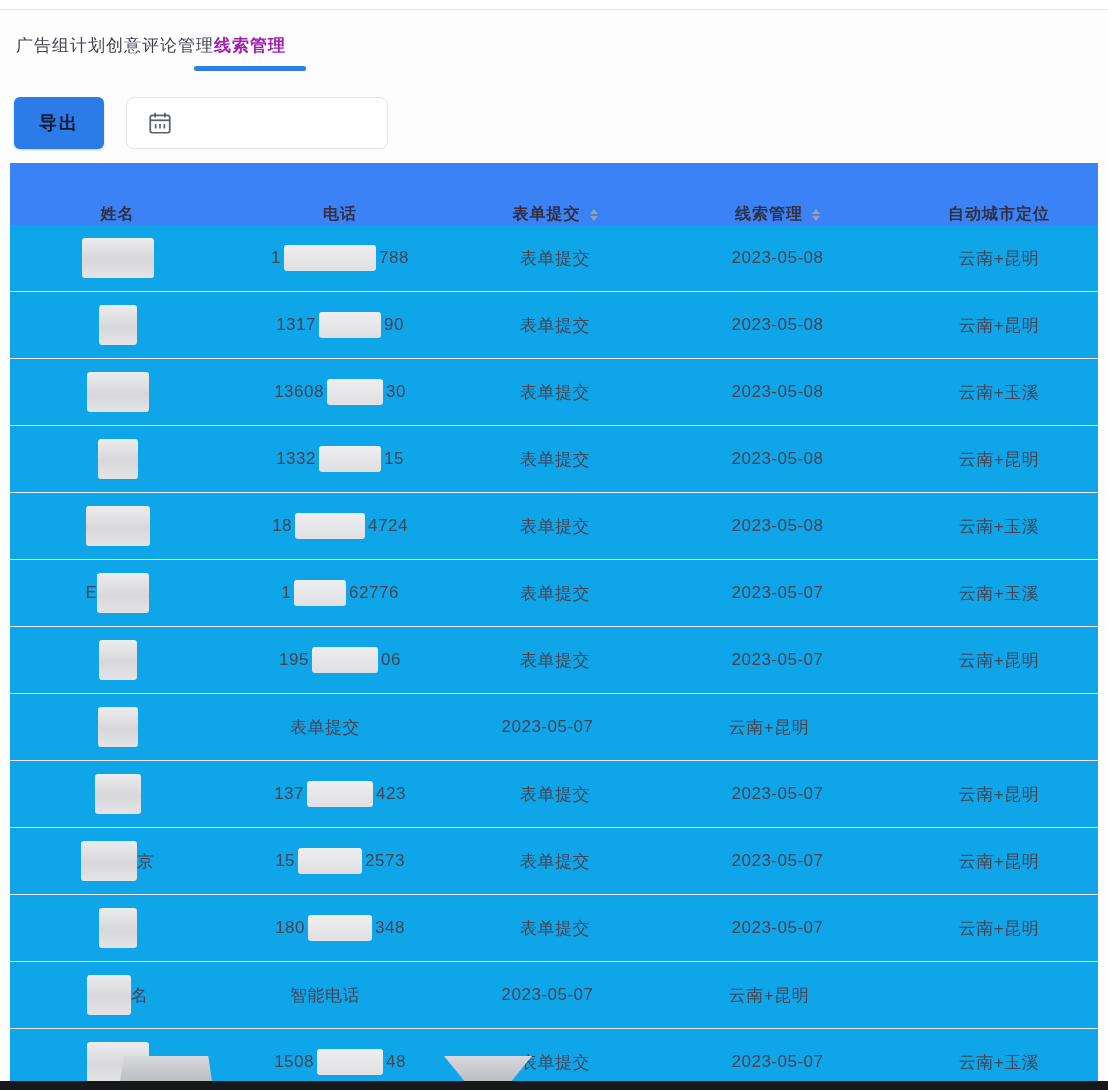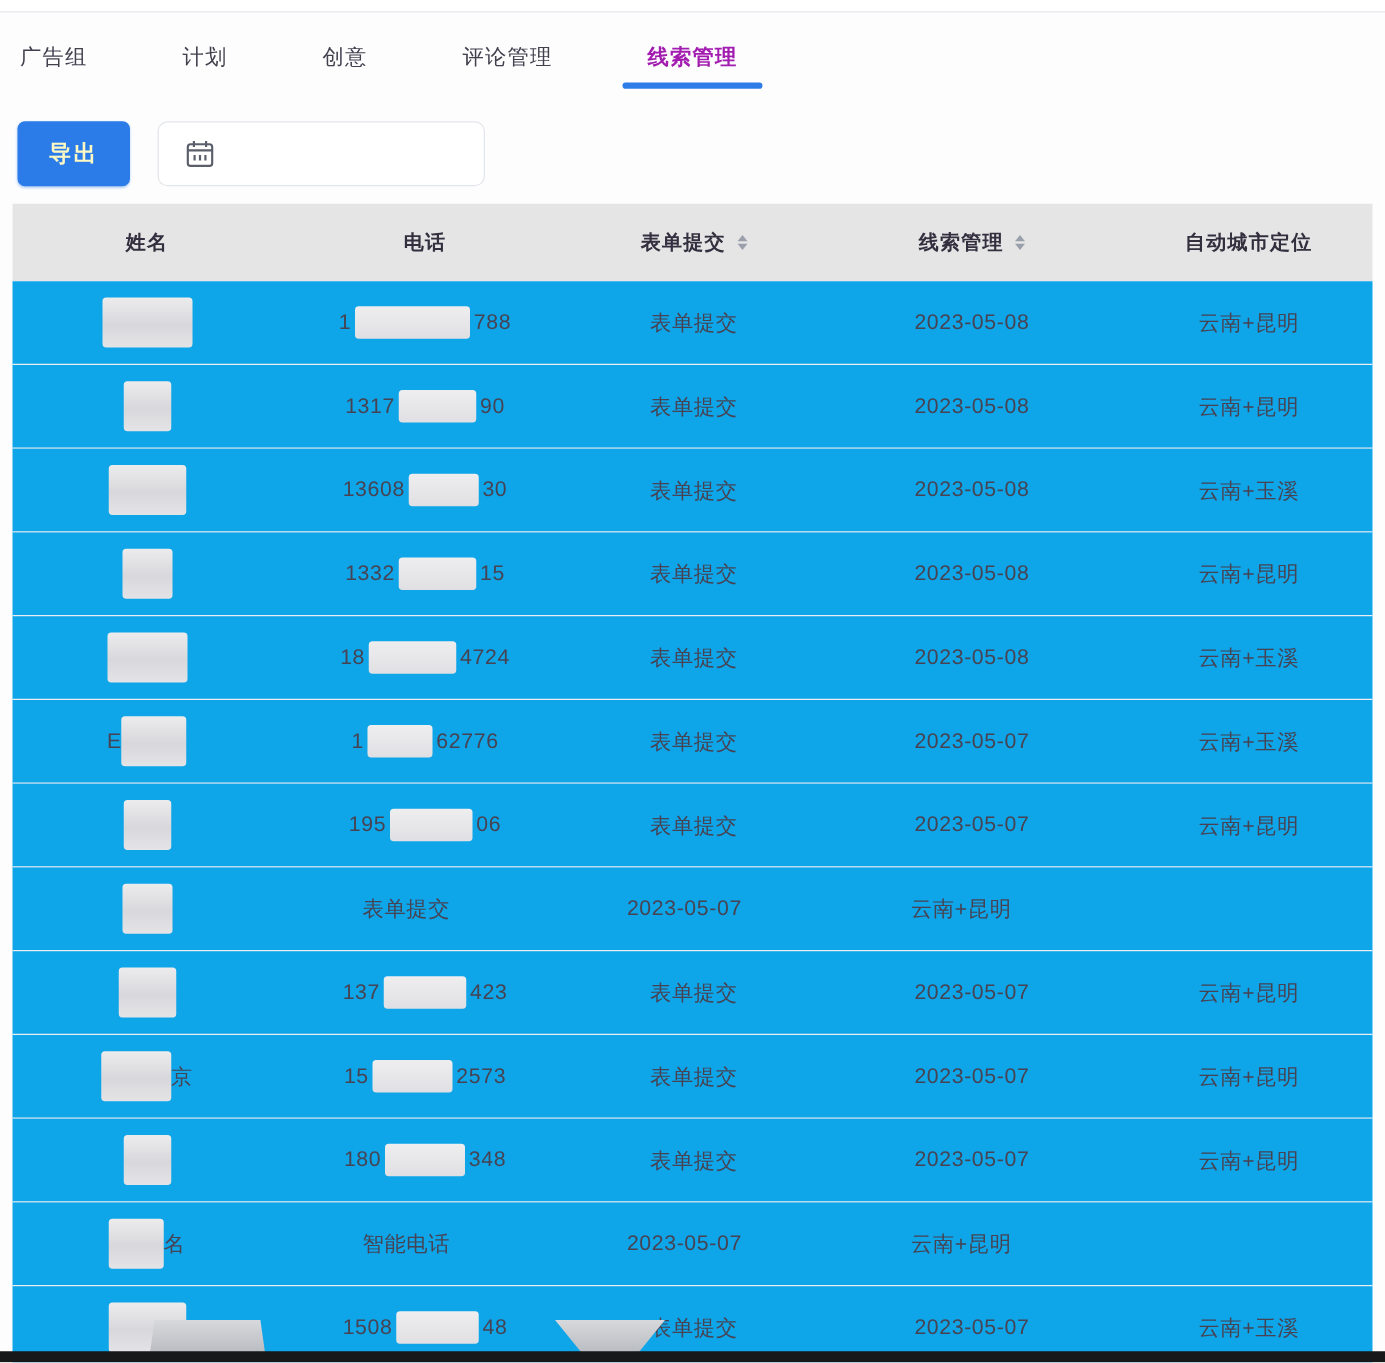--- a/index.html
+++ b/index.html
@@ -3,34 +3,34 @@
 <meta charset="utf-8">
 <style>
   * { margin:0; padding:0; box-sizing:border-box; }
   html,body { background:#fff; }
   body { font-family:"Liberation Sans","DejaVu Sans",sans-serif; color:#474352; }
   .page { position:relative; width:1108px; height:1090px; background:#fdfdfe; overflow:hidden; }
 
   .top-strip { height:10px; background:#fff; border-bottom:1px solid #e6e8eb; }
 
   
-  .tabbar { display:flex; align-items:flex-end; gap:76px; padding:24px 0 0 16px; }
+  .tabbar { display:flex; align-items:flex-end; padding:24px 0 0 16px; }
   .tab { position:relative; font-size:17px; color:#43404e; padding-bottom:14px; cursor:pointer; white-space:nowrap; letter-spacing:1px; }
   .tab.active { color:#a21caf; font-weight:600; }
   .tab.active::after { content:""; position:absolute; left:-20px; right:-20px; bottom:0; height:5px; border-radius:3px; background:var(--accent,#2e7ce8); }
 
   
   .toolbar { display:flex; align-items:center; margin:26px 0 0 14px; }
-  .btn-export { width:90px; height:52px; border:none; border-radius:6px; background:#2b7ce9; color:#fef9c3; font-size:18px; font-weight:600; letter-spacing:2px; cursor:pointer; box-shadow:0 1px 2px rgba(43,124,233,.35); font-family:inherit; }
+  .btn-export { width:90px; height:52px; border:none; border-radius:6px; background:#2b7ce9; color:#0f172a; font-size:18px; font-weight:600; letter-spacing:2px; cursor:pointer; box-shadow:0 1px 2px rgba(43,124,233,.35); font-family:inherit; }
   .date-input { display:flex; align-items:center; margin-left:22px; width:262px; height:52px; border:1px solid #e2e5e9; border-radius:8px; background:#fff; padding-left:20px; cursor:text; }
   .cal-icon { width:26px; height:26px; color:#5a5f6a; }
 
   
   .table { margin:14px 10px 0 10px; width:1088px; background:#fff; }
-  .thead { display:flex; align-items:center; height:62px; background:#e5e5e5; }
+  .thead { display:flex; align-items:flex-end; height:62px; background:#3b82f6; }
   .th { display:flex; align-items:center; justify-content:center; font-size:16px; font-weight:600; color:#332f3e; letter-spacing:1px; }
   .tr { display:flex; align-items:center; height:67px; border-bottom:1px solid #ecedf1; background:#0ea5e9; }
   .td { display:flex; align-items:center; justify-content:center; font-size:17px; color:#474352; letter-spacing:.5px; }
   .c0 { width:215px; } .c1 { width:230px; } .c2 { width:200px; } .c3 { width:245px; } .c4 { width:198px; }
 
   .sorter { display:inline-flex; flex-direction:column; gap:2px; margin-left:9px; cursor:pointer; }
   .sorter .up   { width:0; height:0; border-left:4px solid transparent; border-right:4px solid transparent; border-bottom:5px solid #9aa0ab; }
   .sorter .down { width:0; height:0; border-left:4px solid transparent; border-right:4px solid transparent; border-top:5px solid #9aa0ab; }
 
   .blob-name { display:inline-block; height:40px; border-radius:3px; background:linear-gradient(180deg,#ececed 0%,#d8d8dc 55%,#e4e4e7 100%); vertical-align:middle; }

